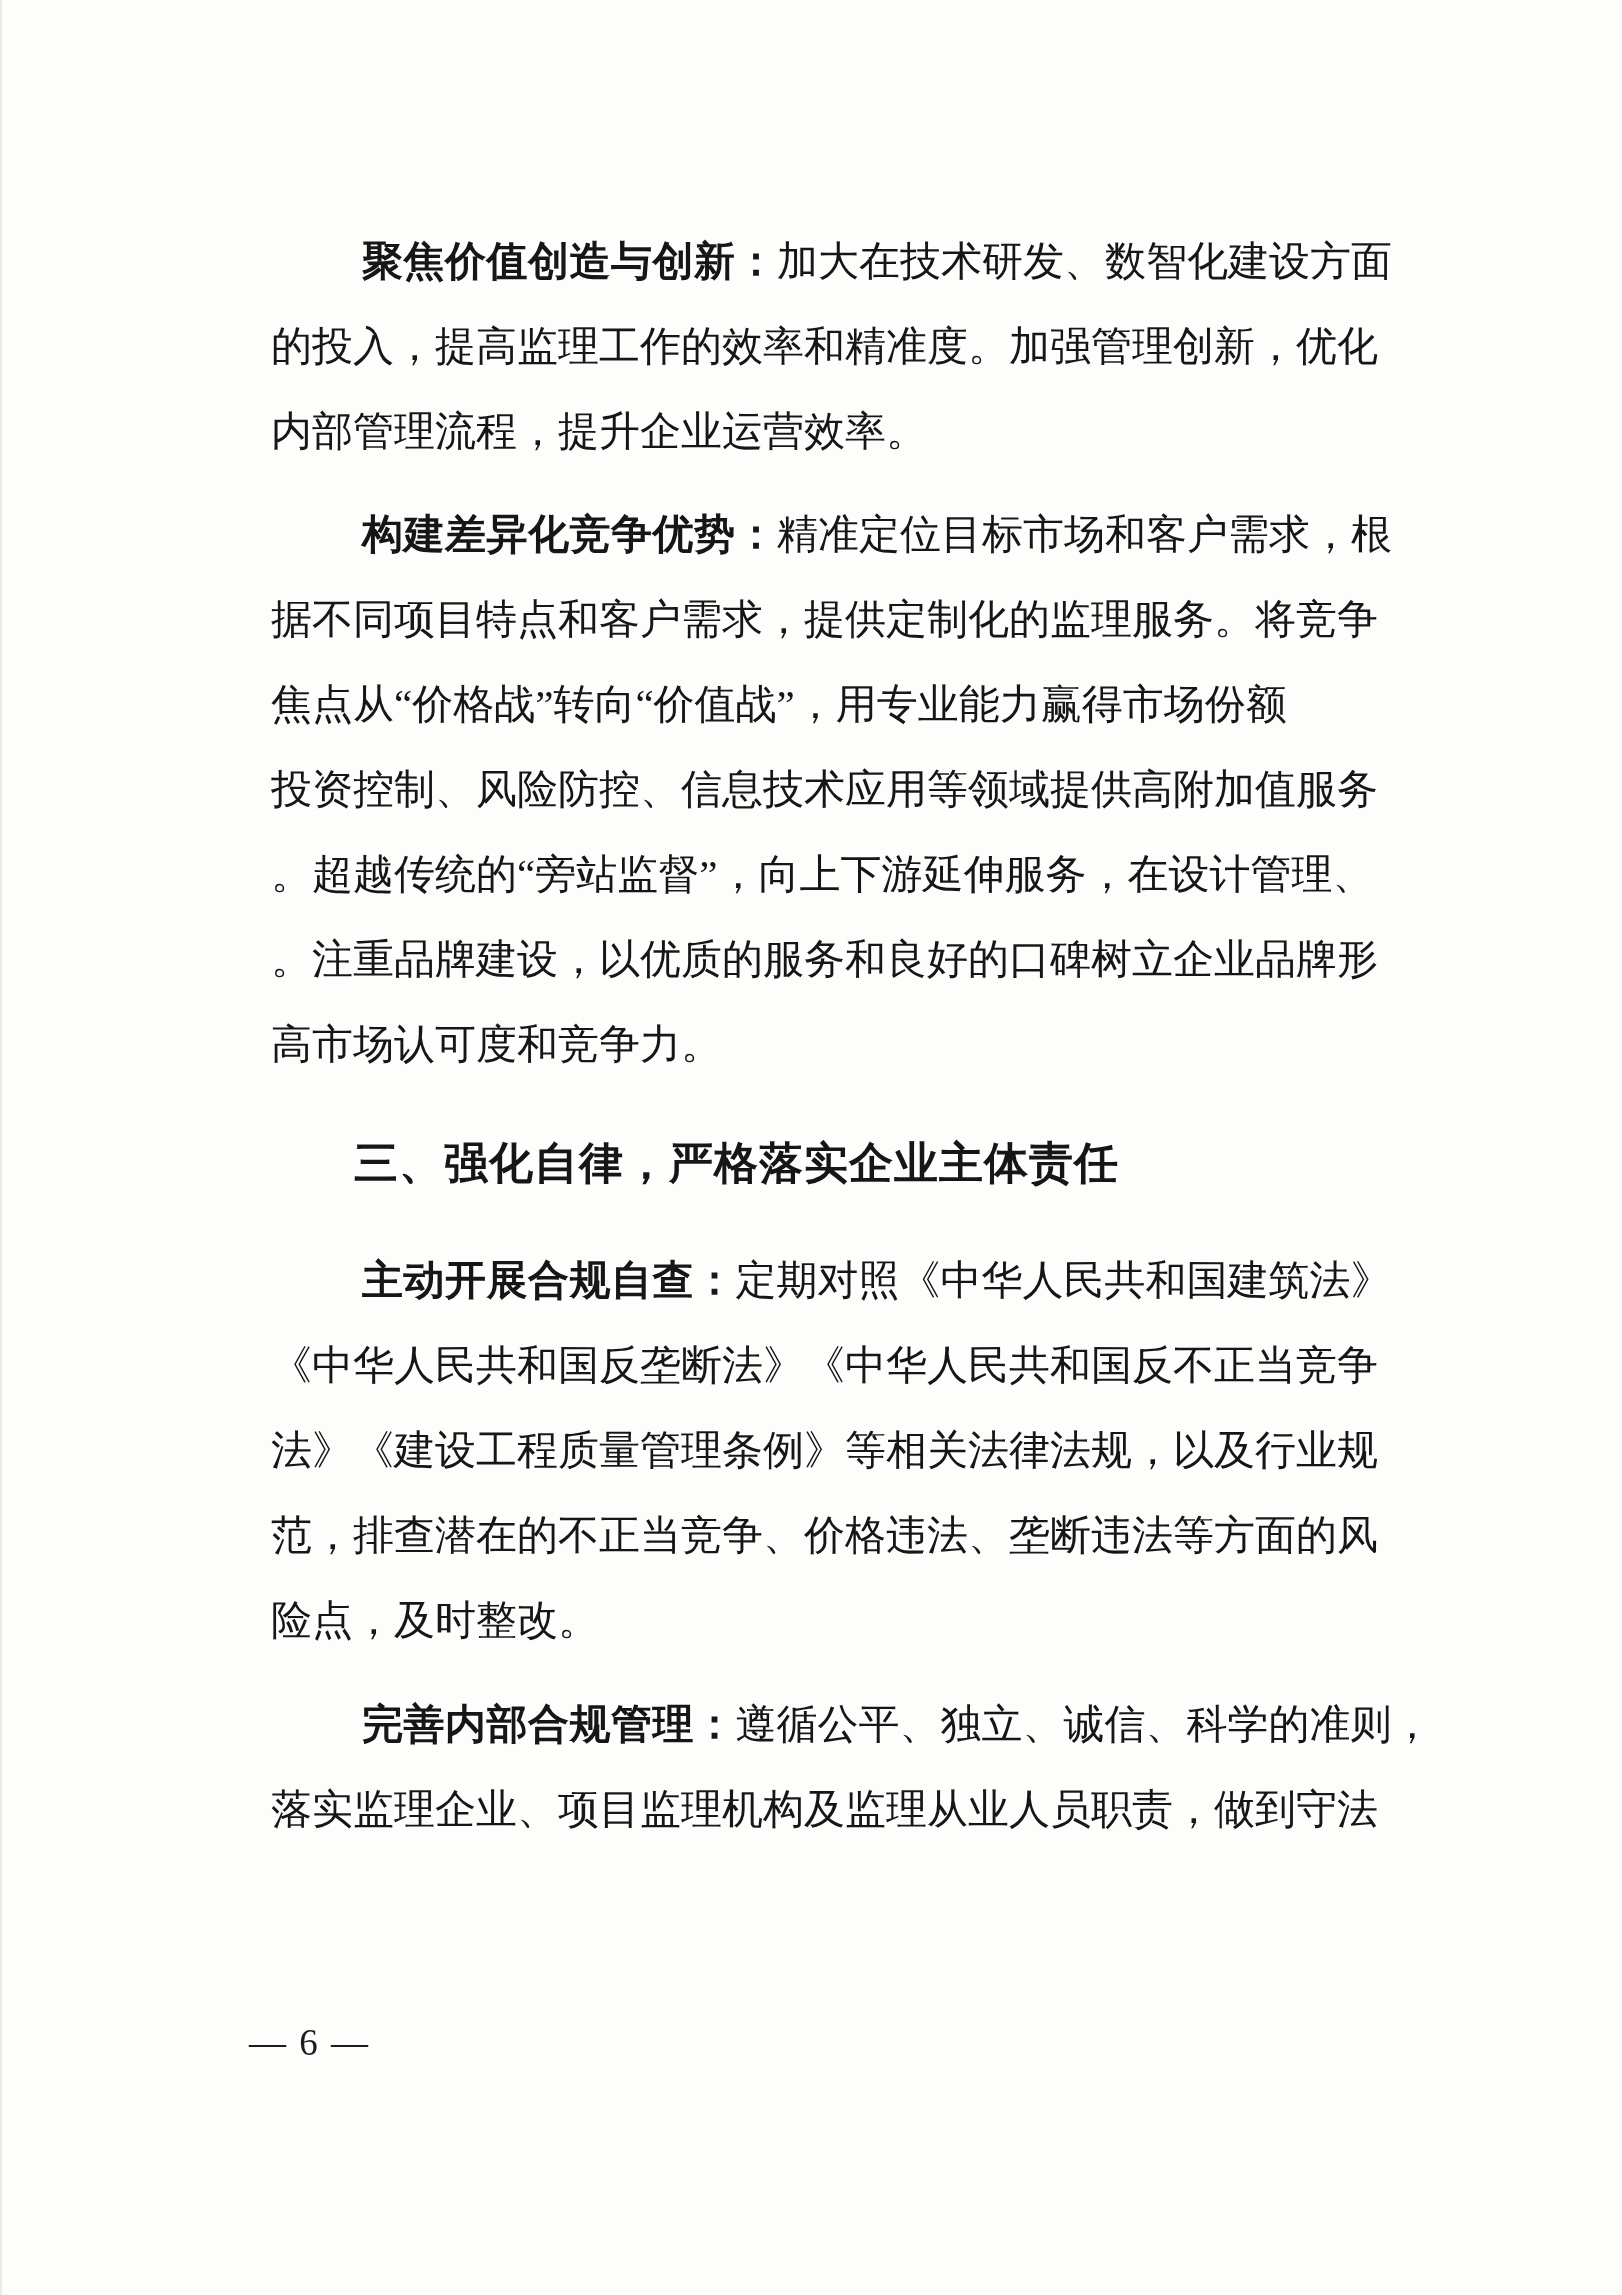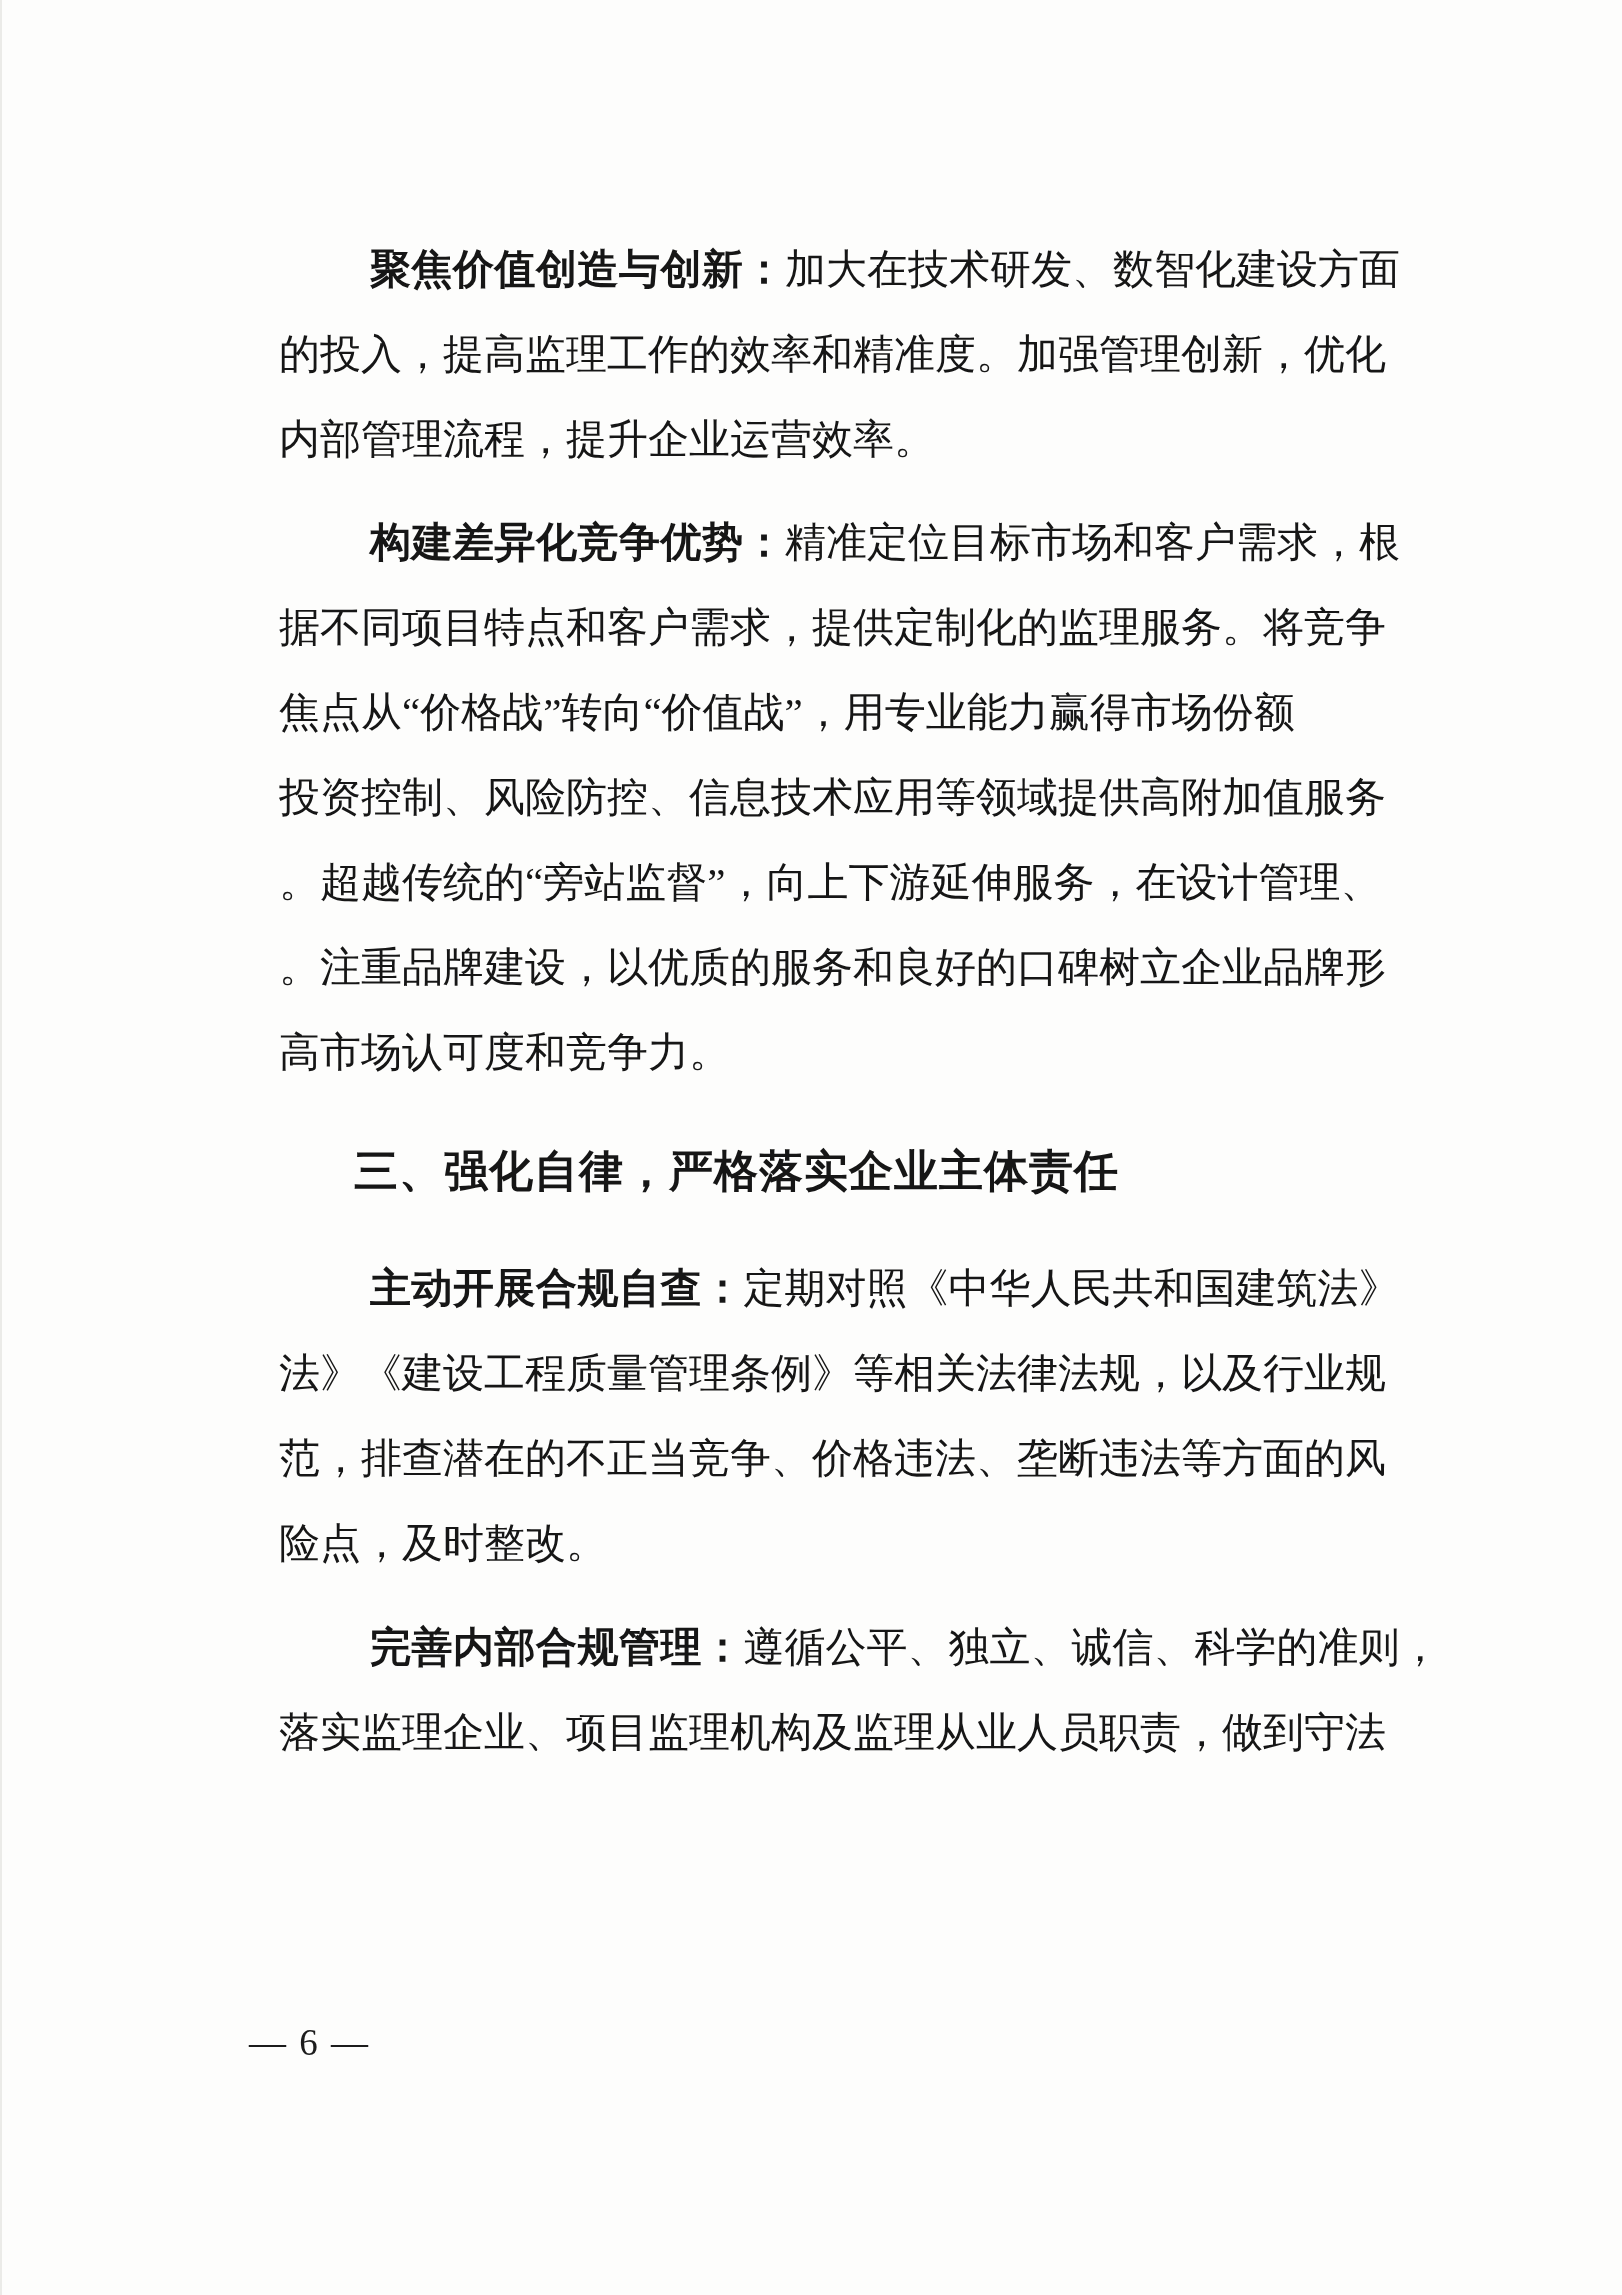--- a/index.html
+++ b/index.html
@@ -25,21 +25,21 @@
     background: #ebebe8;
   }
   .body-text {
     position: absolute;
     left: 263px;
     top: 211px;
     width: 1125px;
     font-size: 41px;
     line-height: 85px;
   }
-  .para { margin: 16px; }
+  .para { margin: 8px; }
   .para + .para { margin-top: 18.4px; }
   .line {
     white-space: nowrap;
     height: 85px;
   }
   .line.first { padding-left: 91px; }
   .lead {
     font-family: "Liberation Sans", "DejaVu Sans", sans-serif;
     font-weight: 700;
     letter-spacing: 0.5px;
@@ -86,20 +86,21 @@
       <div class="line">投资控制、风险防控、信息技术应用等领域提供高附加值服务</div>
       <div class="line">。超越传统的“旁站监督”，向上下游延伸服务，在设计管理、</div>
       <div class="line">。注重品牌建设，以优质的服务和良好的口碑树立企业品牌形</div>
       <div class="line">高市场认可度和竞争力。</div>
     </section>
 
     <h2 class="heading">三、强化自律，严格落实企业主体责任</h2>
 
     <section class="para">
       <div class="line first"><span class="lead">主动开展合规自查：</span><span>定期对照《中华人民共和国建筑法》</span></div>
+      <div class="line">《中华人民共和国反垄断法》《中华人民共和国反不正当竞争</div>
       <div class="line">法》《建设工程质量管理条例》等相关法律法规，以及行业规</div>
       <div class="line">范，排查潜在的不正当竞争、价格违法、垄断违法等方面的风</div>
       <div class="line">险点，及时整改。</div>
     </section>
 
     <section class="para">
       <div class="line first"><span class="lead">完善内部合规管理：</span><span>遵循公平、独立、诚信、科学的准则，</span></div>
       <div class="line">落实监理企业、项目监理机构及监理从业人员职责，做到守法</div>
     </section>
 

